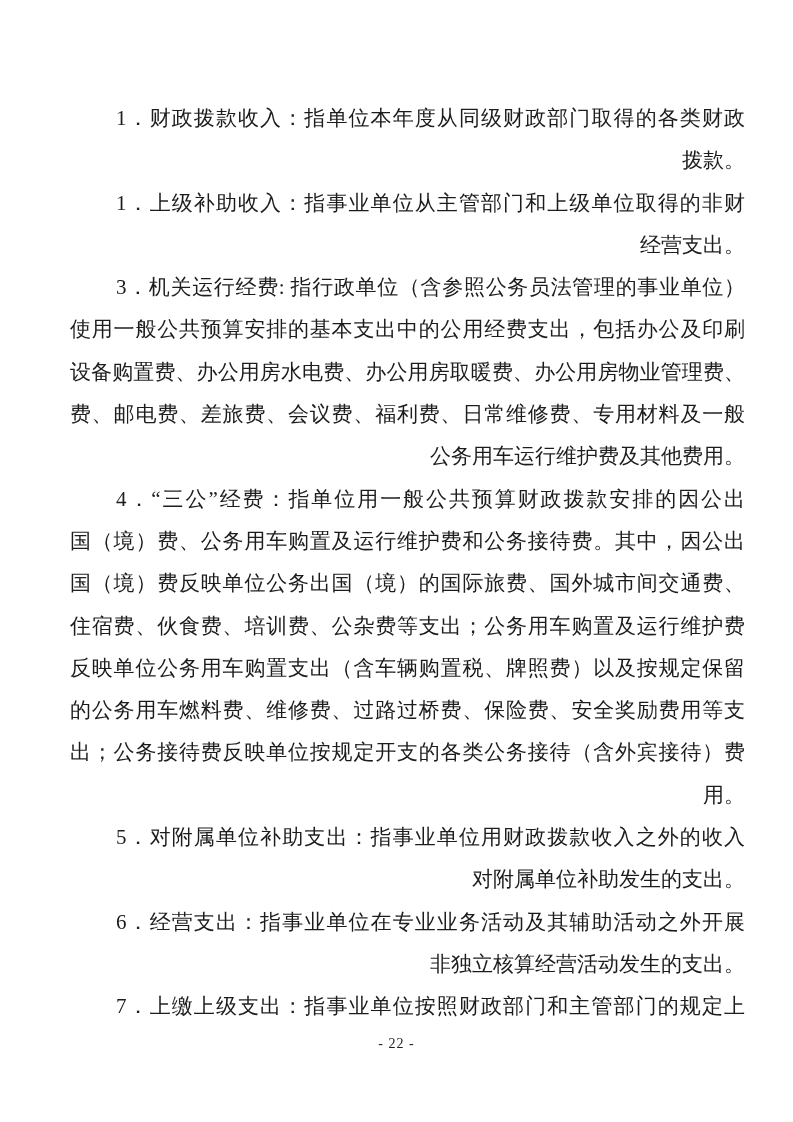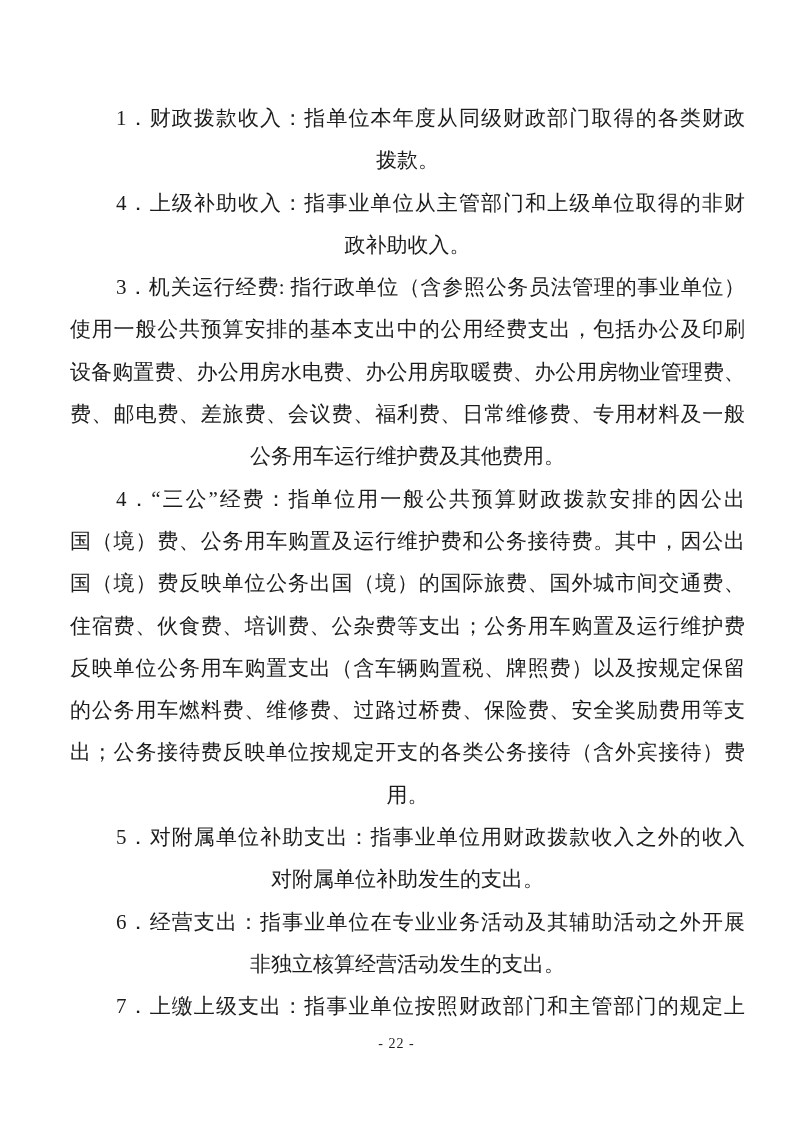--- a/index.html
+++ b/index.html
@@ -22,21 +22,21 @@
     left: 70px;
     right: 48px;
     top: 97px;
   }
   .para { margin: 0; padding: 0; }
   .line {
     font-size: 21px;
     height: 42.3px;
     line-height: 42.3px;
     overflow: hidden;
-    text-align: center;
+    text-align: right;
   }
   .line.fill {
     text-align: justify;
     text-align-last: justify;
     
     text-justify: inter-character;
   }
   .line.indent { padding-left: 46px; }
   .footer {
     position: absolute;
@@ -52,22 +52,22 @@
 </head>
 <body>
 
 <div class="page">
   <div class="content">
       <div class="para">
         <div class="line fill indent">1．财政拨款收入：指单位本年度从同级财政部门取得的各类财政</div>
         <div class="line">拨款。</div>
       </div>
       <div class="para">
-        <div class="line fill indent">4．上级补助收入：指事业单位从主管部门和上级单位取得的非财</div>
-        <div class="line">政补助收入。</div>
+        <div class="line fill indent">1．上级补助收入：指事业单位从主管部门和上级单位取得的非财</div>
+        <div class="line">经营支出。</div>
       </div>
       <div class="para">
         <div class="line fill indent">3．机关运行经费: 指行政单位（含参照公务员法管理的事业单位）</div>
         <div class="line fill">使用一般公共预算安排的基本支出中的公用经费支出，包括办公及印刷</div>
         <div class="line fill">设备购置费、办公用房水电费、办公用房取暖费、办公用房物业管理费、</div>
         <div class="line fill">费、邮电费、差旅费、会议费、福利费、日常维修费、专用材料及一般</div>
         <div class="line">公务用车运行维护费及其他费用。</div>
       </div>
       <div class="para">
         <div class="line fill indent">4．“三公”经费：指单位用一般公共预算财政拨款安排的因公出</div>

